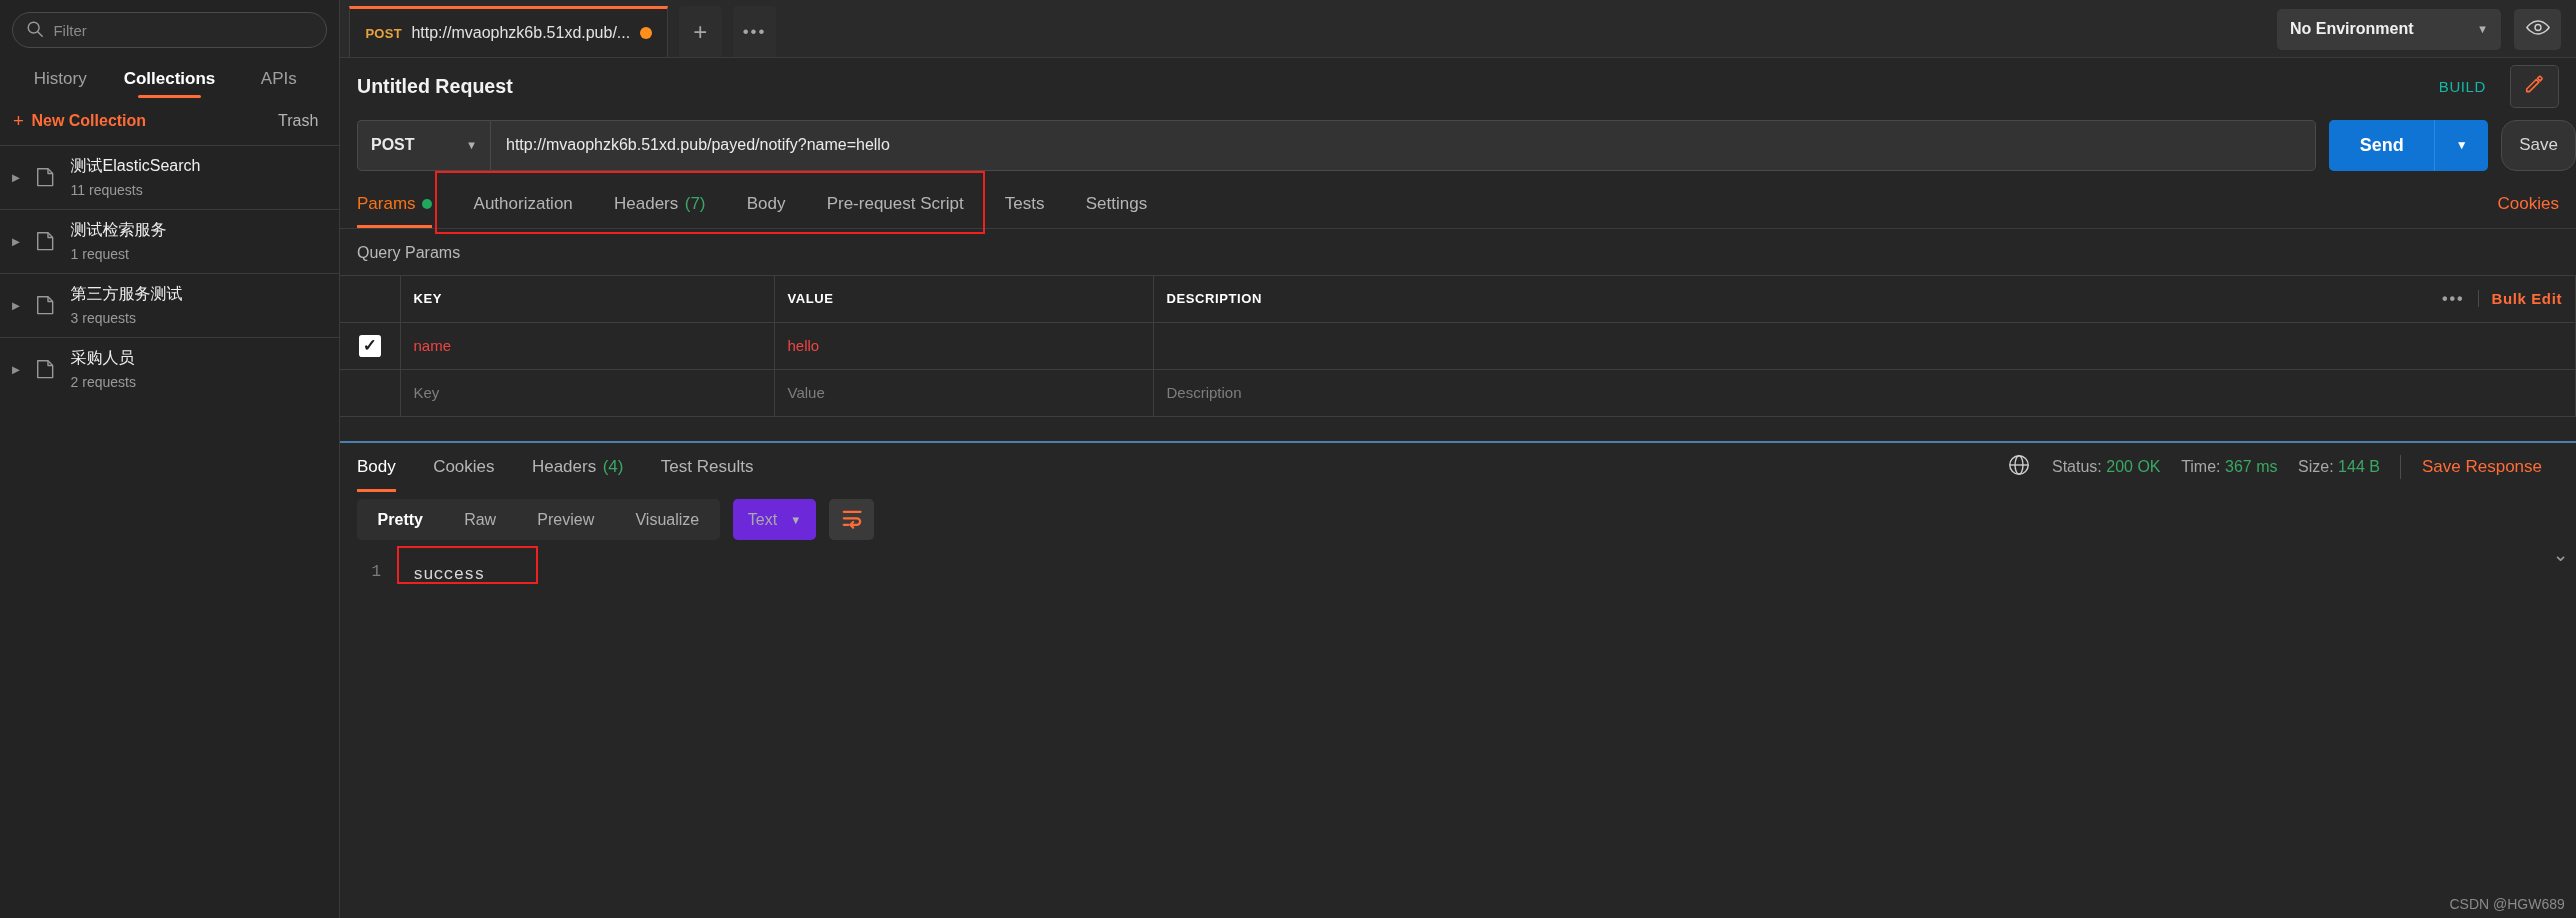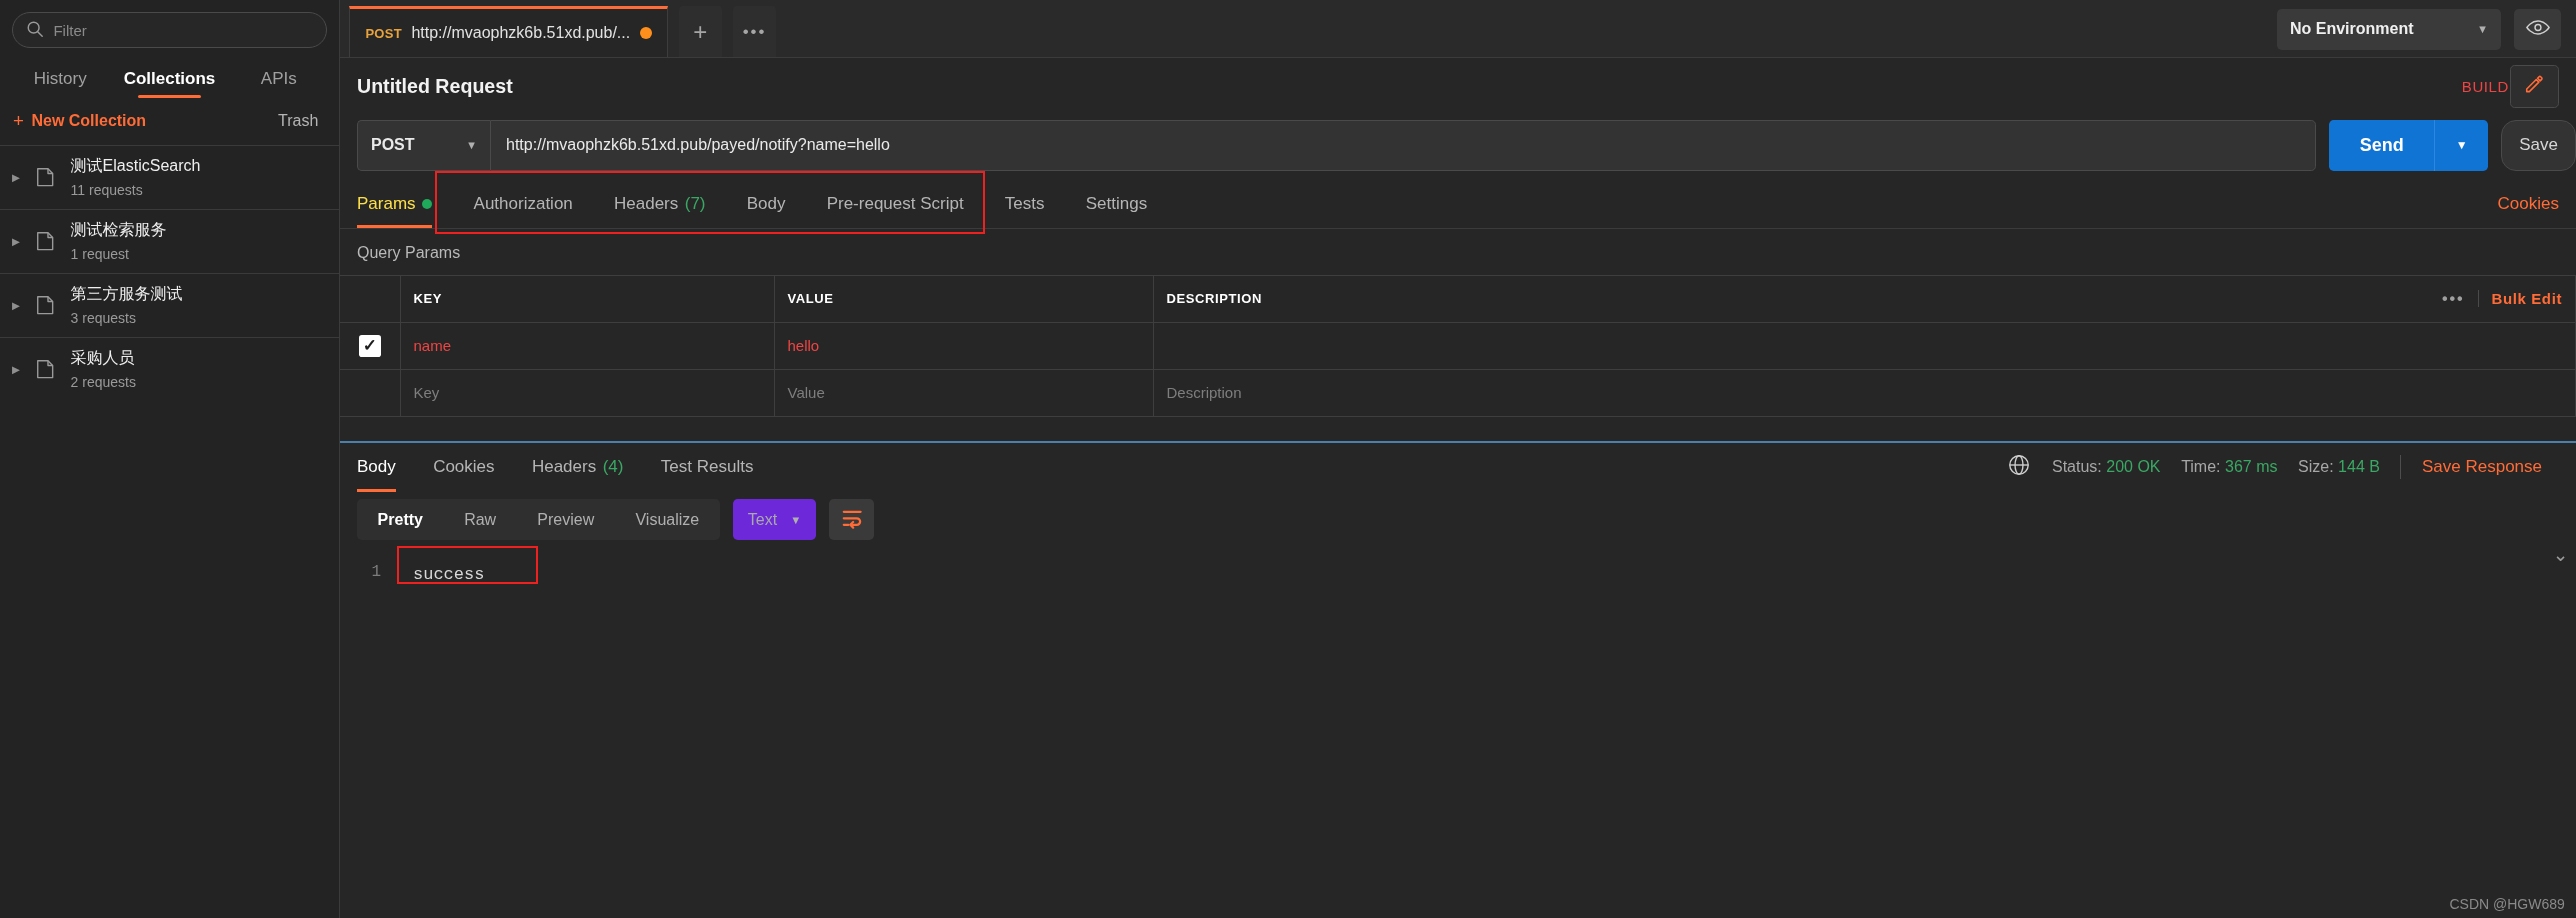--- a/index.html
+++ b/index.html
@@ -106,21 +106,21 @@
     display: flex; align-items: center; justify-content: center; cursor: pointer;
   }
 
   
   .title-row {
     height: 56px; display: flex; align-items: center;
     padding: 0 17px 0 17px;
   }
   .req-title { font-size: 19.6px; color: #f2f2f2; font-weight: bold; }
   .title-spacer { flex: 1; }
-  .build-label { color: #ef4444; font-size: 15px; letter-spacing: 0.6px; margin-right: 1px; }
+  .build-label { color: #14b8a6; font-size: 15px; letter-spacing: 0.6px; margin-right: 24px; }
   .pencil-btn {
     width: 49px; height: 43px; background: #2e2e2e; border: 0.9px solid #4a4a4a;
     border-radius: 4.7px; display: flex; align-items: center; justify-content: center; cursor: pointer;
   }
 
   
   .url-row { display: flex; align-items: center; padding: 5.6px 0 9.4px 17px; gap: 0; }
   .method-box {
     width: 133px; height: 51px; background: #333333;
     border: 0.9px solid #4a4a4a; border-right: 0; border-radius: 4.7px 0 0 4.7px;
@@ -160,21 +160,21 @@
   
   .req-tabs {
     display: flex; align-items: center; height: 49px; padding: 0 17px;
     border-bottom: 0.9px solid #3b3b3b; gap: 0;
   }
   .rtab {
     font-size: 17px; color: #b5b5b5; padding: 0 20.6px; height: 49px;
     display: flex; align-items: center; gap: 6.5px; position: relative; cursor: pointer;
   }
   .rtab:first-child { padding-left: 0; }
-  .rtab.active { color: #fde047; justify-content: center; }
+  .rtab.active { color: #f97316; justify-content: center; }
   .rtab.active::after {
     content: ""; position: absolute; left: 0; right: 20.6px; bottom: 0;
     height: 3.7px; background: #ff6c37;
   }
   .green-dot { width: 10.3px; height: 10.3px; border-radius: 50%; background: #1fa95a; display: inline-block; }
   .count-green { color: #3aa864; }
   .rtabs-spacer { flex: 1; }
   .cookies-link { color: #ff6c37; font-size: 17px; cursor: pointer; white-space: nowrap; }
 
   

